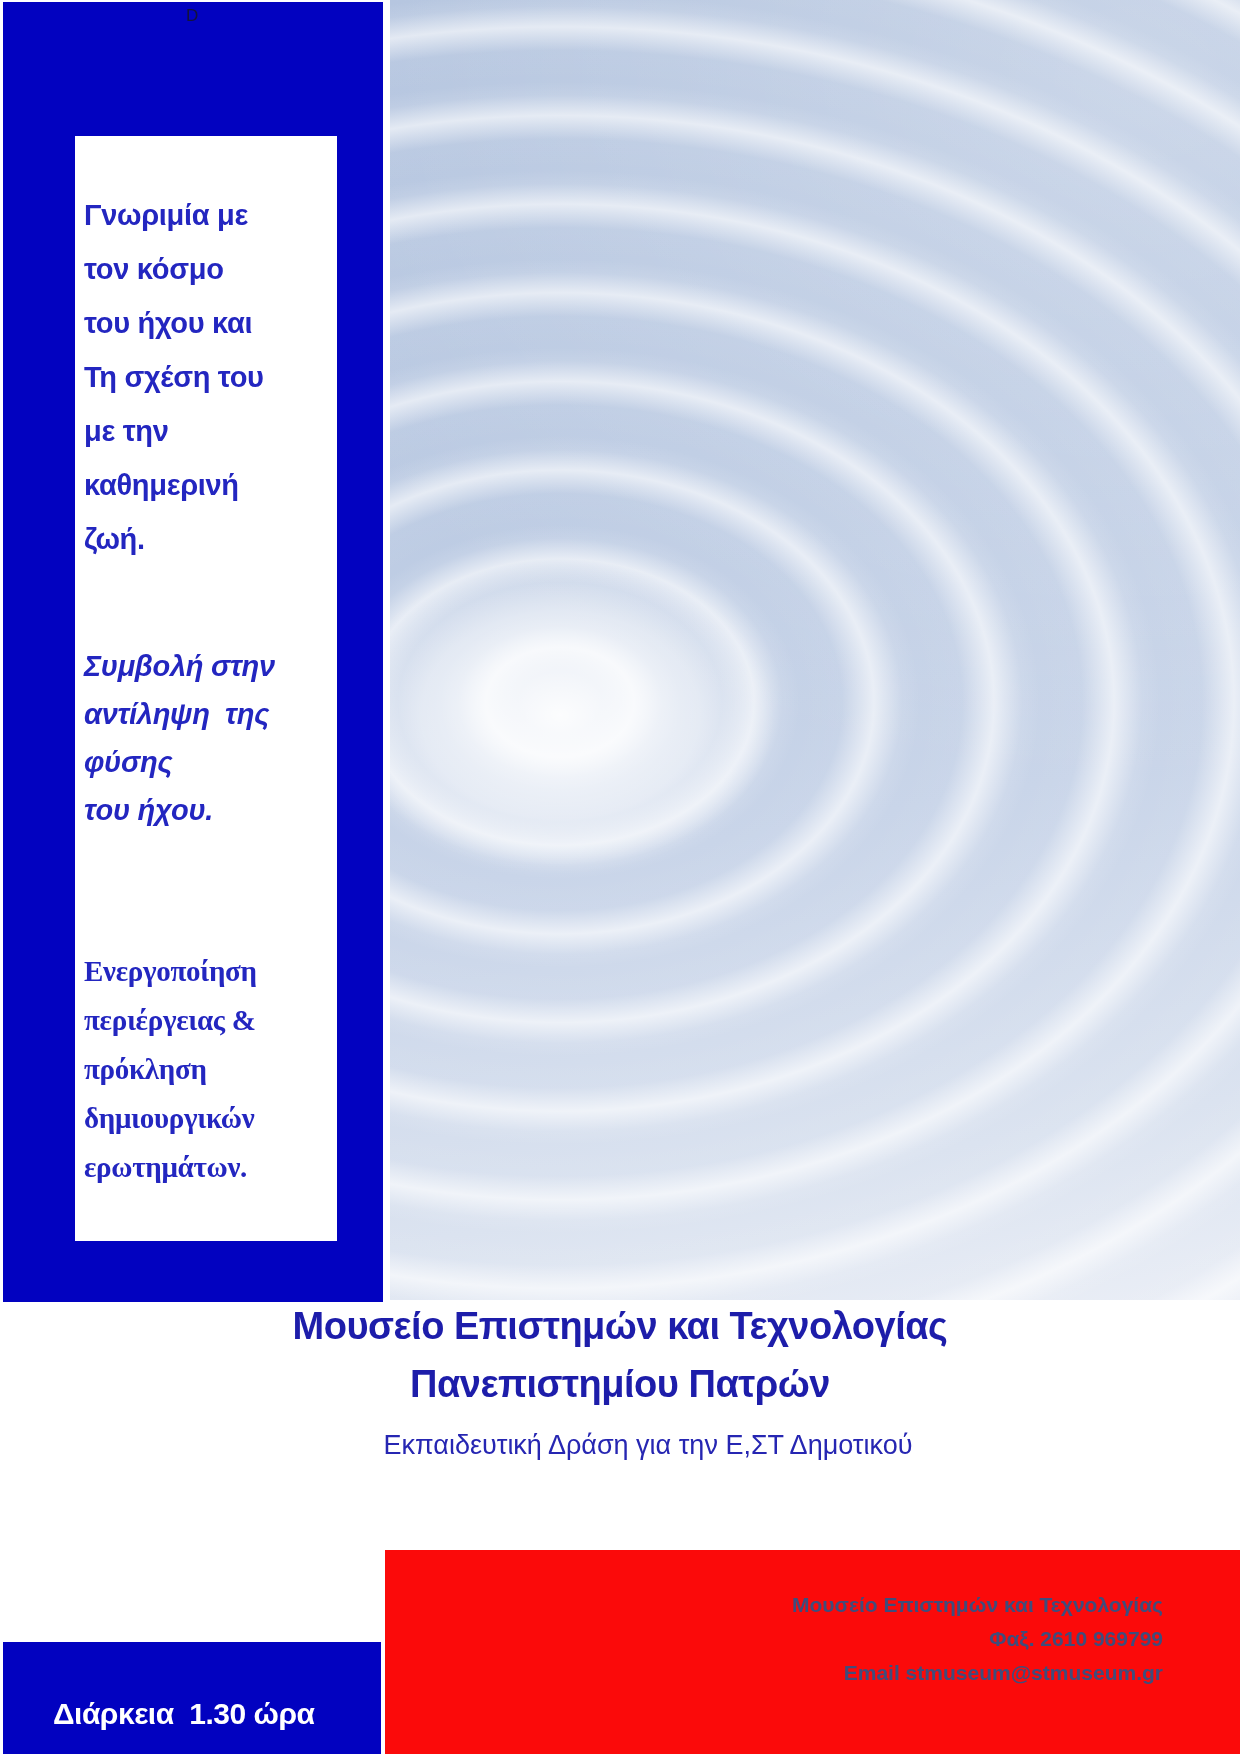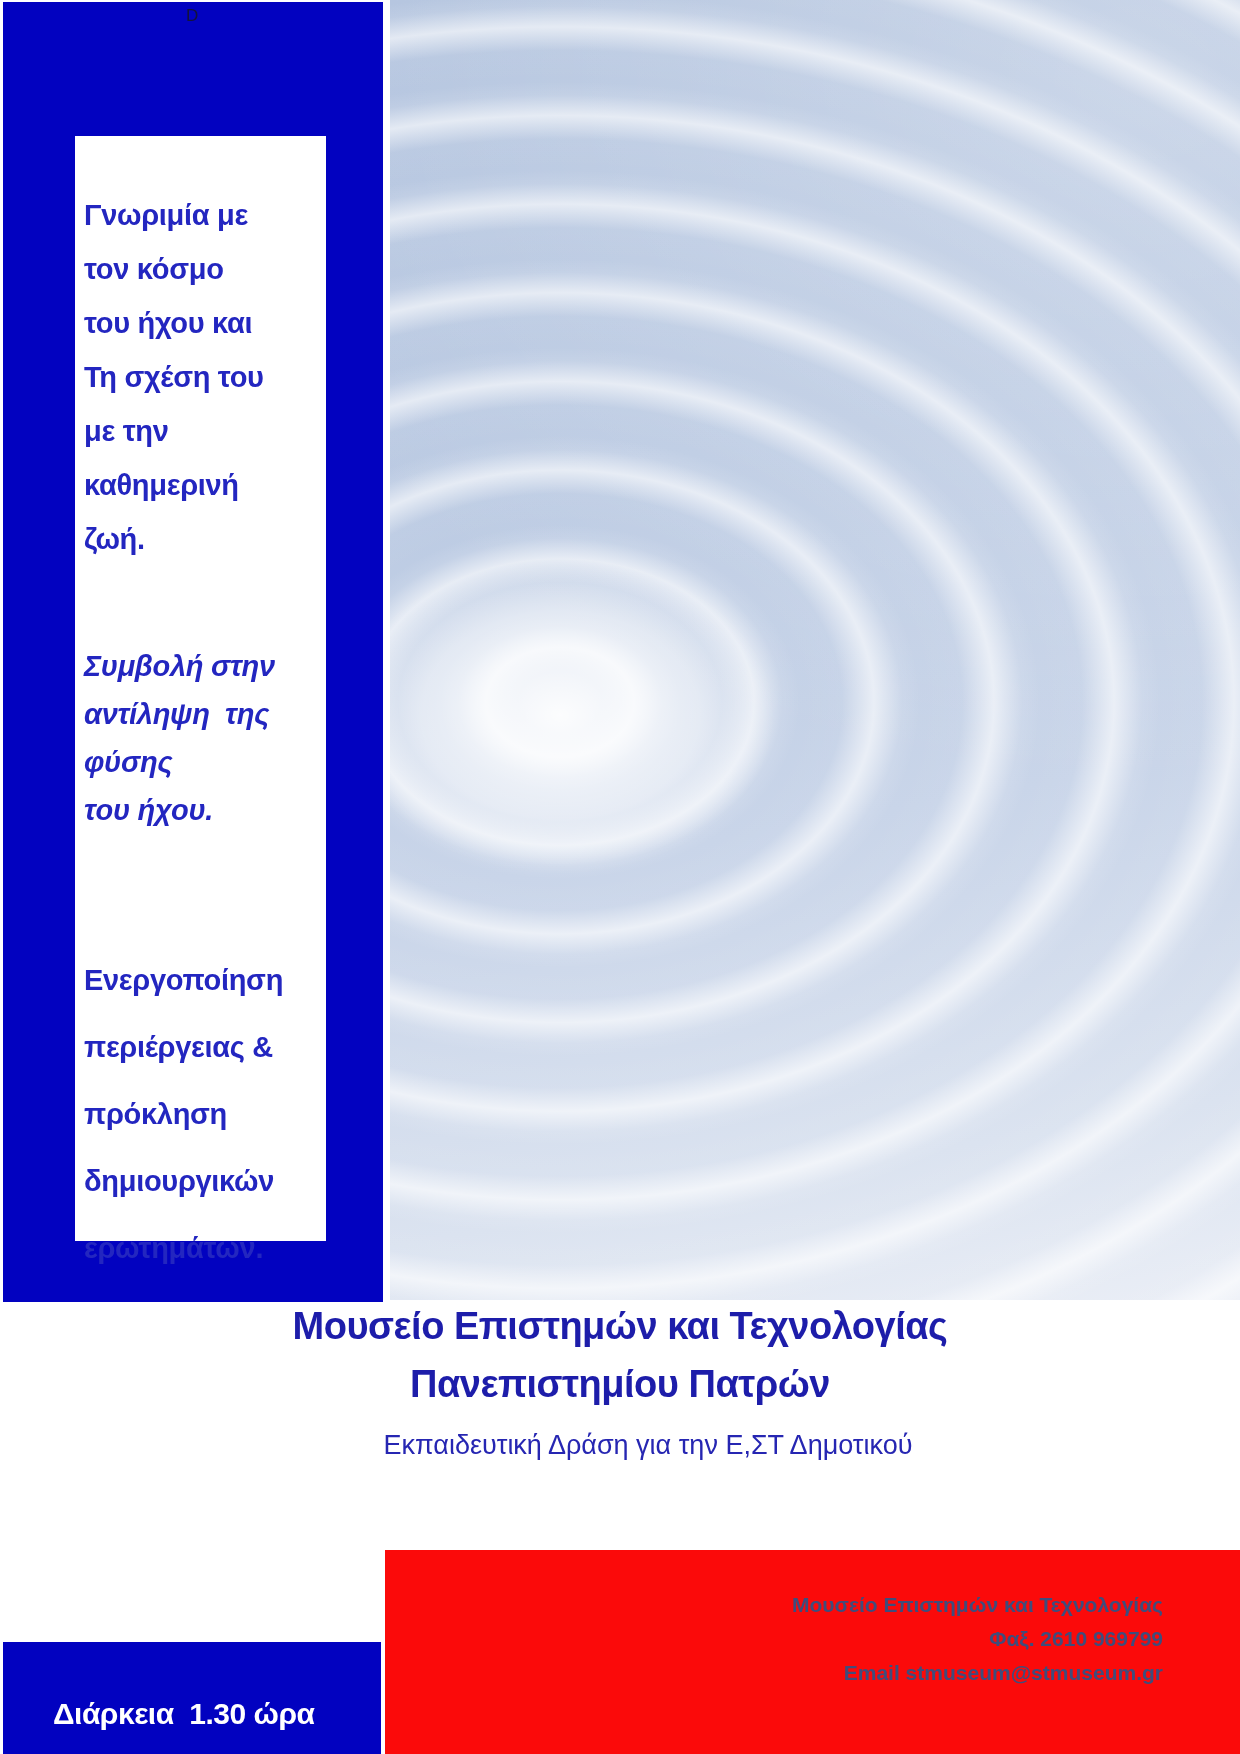--- a/index.html
+++ b/index.html
@@ -12,29 +12,29 @@
     position:absolute;left:3px;top:2px;width:380px;height:1300px;
     background:#0202c0;
   }
   .d-mark{
     position:absolute;left:183px;top:4px;
     font-size:17px;color:#13133a;font-weight:400;
   }
   
   .intro-card{
     position:absolute;left:72px;top:134px;width:232px;height:1053px;
-    background:#ffffff;padding:52px 10px 0 9px;box-sizing:content-box;
+    background:#ffffff;padding:52px 21px 0 9px;box-sizing:content-box;
   }
   .intro-card p{
     margin:0;white-space:pre-wrap;
     color:#2326c0;font-weight:700;font-size:29px;letter-spacing:-0.3px;
   }
   .para-1{line-height:54px;}
   .para-2{line-height:48px;margin-top:76px !important;font-style:italic;}
-  .para-3{line-height:67px;margin-top:113px !important;}
+  .para-3{line-height:49px;margin-top:113px !important;font-family:Liberation Serif, serif;}
   
   .water{
     position:absolute;left:390px;top:0;width:850px;height:1300px;
     background:
       radial-gradient(ellipse 290px 215px at 20% 55%, rgba(255,255,255,0.95) 0%, rgba(255,255,255,0.55) 48%, rgba(255,255,255,0) 74%),
       repeating-radial-gradient(ellipse 880px 650px at 20% 54%,
         rgba(255,255,255,0) 0px, rgba(255,255,255,0.04) 42px,
         rgba(255,255,255,0.62) 74px, rgba(255,255,255,0.10) 102px,
         rgba(255,255,255,0) 120px),
       radial-gradient(ellipse 1500px 1150px at 88% 6%, rgba(255,255,255,0.28) 0%, rgba(255,255,255,0) 62%),

